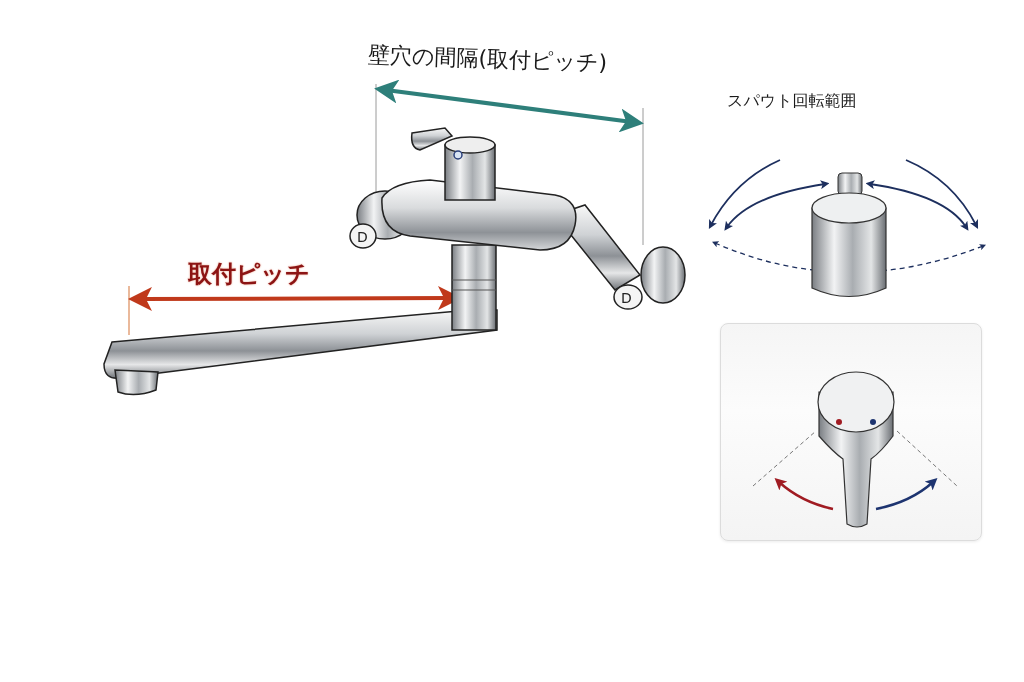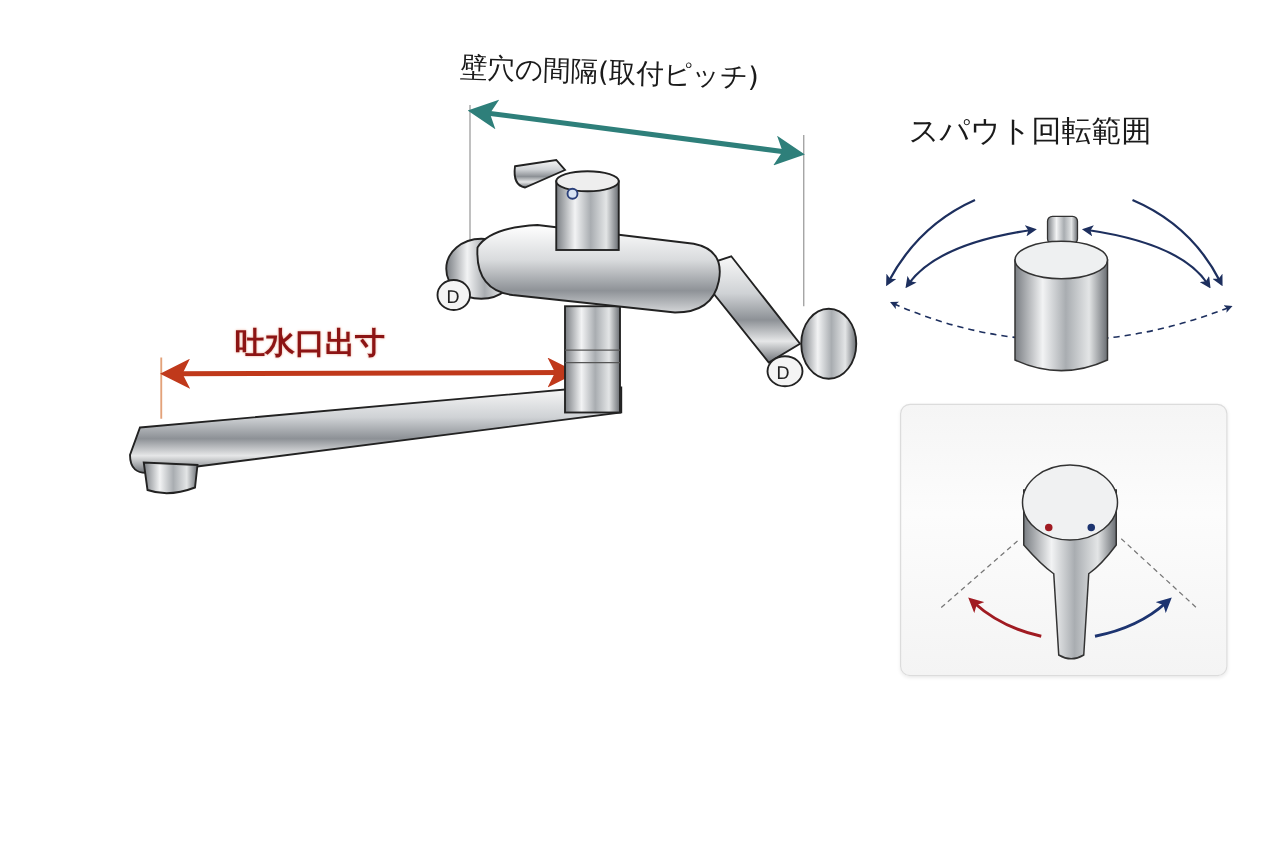--- a/index.html
+++ b/index.html
@@ -1,20 +1,20 @@
 <!DOCTYPE html>
 <html><head>
 <meta charset="utf-8">
 <style>
   html,body{margin:0;padding:0;background:#ffffff;}
   body{width:1024px;height:682px;position:relative;overflow:hidden;font-family:"DejaVu Sans","Liberation Sans",sans-serif;}
   .label{position:absolute;white-space:nowrap;line-height:1;}
   .pitch-label{left:368px;top:44px;font-size:22px;color:#1a1a1a;transform:rotate(2deg);transform-origin:left center;}
   .outlet-label{left:188px;top:262px;font-size:24px;color:#8c1414;font-weight:bold;text-shadow:0 0 2px #e9a08a;}
-  .rotation-label{left:727px;top:93px;font-size:24px;color:#1a1a1a;}
+  .rotation-label{left:727px;top:93px;font-size:16px;color:#1a1a1a;}
   .lever-card{position:absolute;left:720px;top:323px;width:260px;height:216px;border:1px solid #dcdcdc;border-radius:8px;background:linear-gradient(#f5f5f5,#fcfcfc 40%,#f4f4f4);box-shadow:0 1px 3px rgba(0,0,0,0.08);}
   .lever-label{left:37px;top:14px;font-size:24px;color:#1a1a1a;}
   svg{position:absolute;left:0;top:0;}
 </style>
 </head>
 <body>
 
 <svg width="1024" height="682" viewBox="0 0 1024 682">
   <defs>
     <linearGradient id="chrome" x1="0" y1="0" x2="0" y2="1">
@@ -98,21 +98,21 @@
     <path d="M825,184 Q750,195 727,227" fill="none" stroke="#1d2f5e" stroke-width="1.8" marker-start="url(#navyHead)" marker-end="url(#navyHead)"></path>
     <path d="M870,184 Q945,195 966,227" fill="none" stroke="#1d2f5e" stroke-width="1.8" marker-start="url(#navyHead)" marker-end="url(#navyHead)"></path>
     <path d="M715,243 Q845,300 983,246" fill="none" stroke="#1d2f5e" stroke-width="1.3" stroke-dasharray="5,4" marker-start="url(#navyHead)" marker-end="url(#navyHead)"></path>
     <rect x="838" y="173" width="24" height="22" rx="4" fill="url(#chromeV)" stroke="#333" stroke-width="1"></rect>
     <path d="M812,208 L812,288 Q849,305 886,288 L886,208 Z" fill="url(#chromeV)" stroke="#333" stroke-width="1.2"></path>
     <ellipse cx="849" cy="208" rx="37" ry="15" fill="#eef0f1" stroke="#333" stroke-width="1.2"></ellipse>
   </g>
 </svg>
 
 <div class="label pitch-label">壁穴の間隔(取付ピッチ)</div>
-<div class="label outlet-label">吐水口出寸</div>
+<div class="label outlet-label">取付ピッチ</div>
 <div class="label rotation-label">スパウト回転範囲</div>
 
 <div class="lever-card">
   <svg width="260" height="216" viewBox="0 0 260 216">
     <line x1="32" y1="162" x2="95" y2="107" stroke="#777" stroke-width="1" stroke-dasharray="4,3"></line>
     <line x1="176" y1="107" x2="236" y2="162" stroke="#777" stroke-width="1" stroke-dasharray="4,3"></line>
     <path d="M112,185 Q80,178 58,158" fill="none" stroke="#a01b22" stroke-width="2.4" marker-end="url(#hotHead)"></path>
     <path d="M155,185 Q190,178 212,158" fill="none" stroke="#1d3470" stroke-width="2.4" marker-end="url(#coldHead)"></path>
     <path d="M98,68 L98,112 Q112,128 122,135 L126,200 Q136,206 146,200 L150,135 Q160,128 172,112 L172,68 Z" fill="url(#chromeV)" stroke="#333" stroke-width="1.2"></path>
     <ellipse cx="135" cy="78" rx="38" ry="30" fill="#f0f1f2" stroke="#333" stroke-width="1.2"></ellipse>

